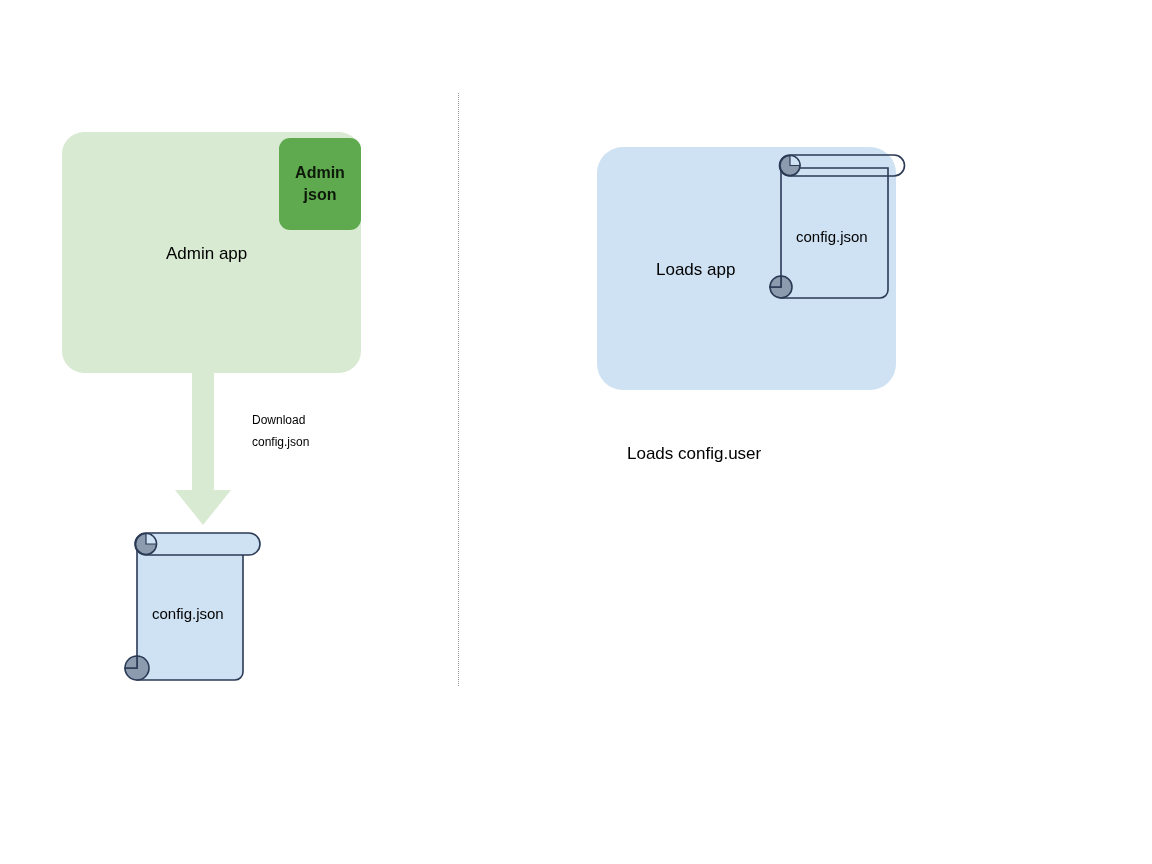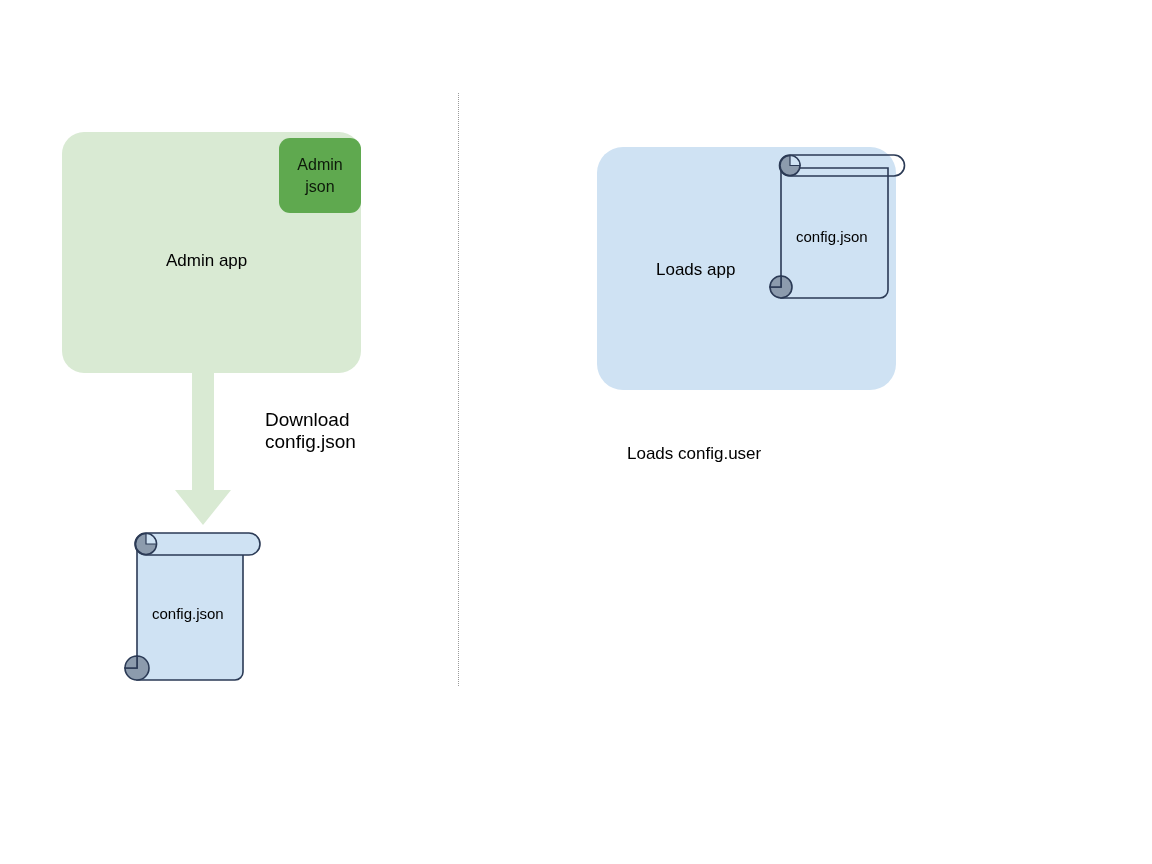--- a/index.html
+++ b/index.html
@@ -62,54 +62,55 @@
     background: #cfe2f3;
     border-radius: 26px;
   }
   .app-label {
     position: absolute;
     font-size: 17px;
     line-height: 20px;
     white-space: nowrap;
     color: #000;
   }
-  #admin-app-label { left: 166px; top: 244px; margin-top: 7px; }
+  #admin-app-label { left: 166px; top: 244px; }
   #demo-app-label  { left: 656px; top: 260px; }
 
   
   #admin-panel-badge {
     position: absolute;
     left: 279px;
     top: 138px;
     width: 82px;
-    height: 75px;
+    height: 92px;
     background: #5fa94f;
     border-radius: 11px;
     display: flex;
     align-items: center;
     justify-content: center;
     text-align: center;
     font-size: 16px;
     line-height: 22px;
     color: #0d1a0a;
+    font-weight: bold;
   }
 
   
   #download-arrow {
     position: absolute;
     left: 170px;
     top: 370px;
     width: 70px;
     height: 160px;
   }
   #download-arrow-label {
     position: absolute;
-    left: 265px;
+    left: 252px;
     top: 409px;
-    font-size: 19px;
+    font-size: 12px;
     line-height: 22px;
     white-space: nowrap;
     color: #000;
   }
 
   
   .scroll-doc {
     position: absolute;
   }
   #scroll-left {

